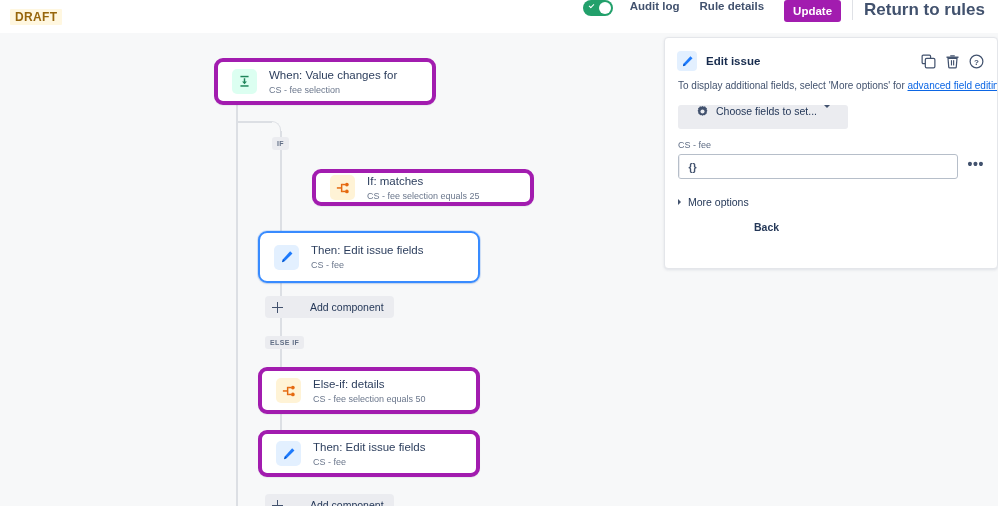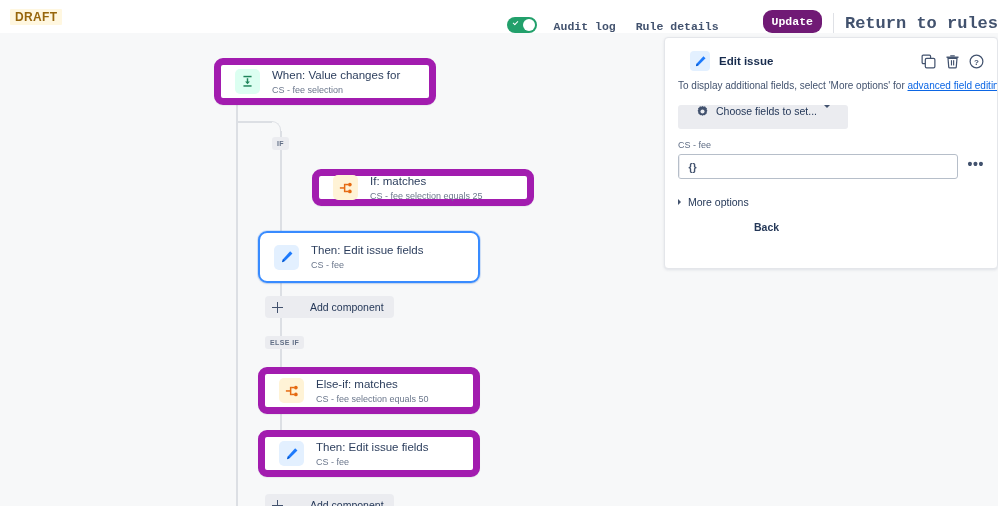--- a/index.html
+++ b/index.html
@@ -36,24 +36,23 @@
     font-size: 12px;
     font-weight: 700;
     letter-spacing: 0.35px;
     padding: 2px 5px 2px 5px;
     border-radius: 1px;
     line-height: 1;
     white-space: nowrap;
   }
   #topbar-right {
     margin-left: auto;
-    display: flex; align-items: flex-end;
+    display: flex; align-items: flex-start;
     height: 33px;
-    padding-right: 0px;
-    font-family: Liberation Mono, monospace;
+    padding-right: 13px;
   }
   .toggle-switch {
     width: 30px; height: 16px;
     border-radius: 9px;
     background: #22a06b;
     position: relative;
     margin-right: 17px;
     flex: none;
     cursor: pointer;
   }
@@ -74,31 +73,30 @@
   }
   .topbar-link {
     font-size: 11.5px;
     font-weight: 600;
     color: #42526e;
     margin-right: 20px;
     white-space: nowrap;
     cursor: pointer;
   }
   #update-button {
-    background: #701a75;
+    background: #a21caf;
     color: #ffffff;
     font-size: 11.5px;
     font-weight: 600;
     border: none;
-    border-radius: 9px;
+    border-radius: 3px;
     padding: 5px 9px;
     cursor: pointer;
     font-family: inherit;
     white-space: nowrap;
-    margin-left: 24px;
   }
   #topbar-divider {
     width: 1px; height: 20px;
     background: #dfe1e6;
     margin: 0 11px;
   }
   #return-to-rules {
     font-size: 17px;
     font-weight: 600;
     color: #42526e;
@@ -127,21 +125,21 @@
     border-left: 1.6px solid #dcdfe4;
     border-top: 1.6px solid #dcdfe4;
     border-top-left-radius: 9px;
     width: 10px; height: 10px;
   }
 
   
   .node {
     position: absolute;
     background: #ffffff;
-    border: 7px solid #a21caf;
+    border: 4px solid #a21caf;
     border-radius: 9px;
     display: flex;
     align-items: center;
     box-shadow: 0 1px 1px rgba(9,30,66,0.06);
     cursor: pointer;
   }
   .node.selected {
     border: 2px solid #388bff;
     box-shadow: 0 0 0 1px rgba(56,139,255,0.18), 0 1px 2px rgba(9,30,66,0.10);
   }
@@ -229,21 +227,21 @@
     top: 37px; left: 664px;
     width: 334px; height: 232px;
     background: #ffffff;
     border: 1px solid #e4e6ea;
     border-radius: 4px;
     box-shadow: 0 1px 3px rgba(9,30,66,0.10);
     overflow: hidden;
   }
   #panel-header {
     display: flex; align-items: center;
-    padding: 14px 13px 0 25px;
+    padding: 14px 13px 0 12px;
     height: 32px;
   }
   #panel-header-icon {
     width: 20px; height: 20px;
     border-radius: 4px;
     background: #e3f0ff;
     flex: none;
     display: flex; align-items: center; justify-content: center;
   }
   #panel-title {
@@ -483,21 +481,21 @@
       <svg width="14" height="14" viewBox="0 0 16 16">
         <rect x="1" y="7.1" width="5" height="1.7" fill="#e56910"></rect>
         <rect x="5.6" y="3.2" width="1.7" height="9.6" fill="#e56910"></rect>
         <rect x="7" y="3.2" width="3.6" height="1.7" fill="#e56910"></rect>
         <rect x="7" y="11.1" width="3.6" height="1.7" fill="#e56910"></rect>
         <circle cx="12.4" cy="4.05" r="2.1" fill="#e56910"></circle>
         <circle cx="12.4" cy="11.95" r="2.1" fill="#e56910"></circle>
       </svg>
     </div>
     <div class="node-text">
-      <div class="node-title">Else-if: matches</div>
+      <div class="node-title">Else-if: details</div>
       <div class="node-sub">CS - fee selection equals 50</div>
     </div>
   </div>
 
   <div class="node" style="left:258px; top:397px; width:222px; height:47px;">
     <div class="node-icon icon-blue">
       <svg width="14" height="14" viewBox="0 0 16 16">
         <path d="M11.6 1.5 L14.2 4.1 L5.6 12.7 L2.3 13.9 L3.4 10.5 Z" fill="#1d7afc"></path>
         <path d="M2.3 13.9 L3.4 10.5 L5.6 12.7 Z" fill="#0055cc"></path>
       </svg>

